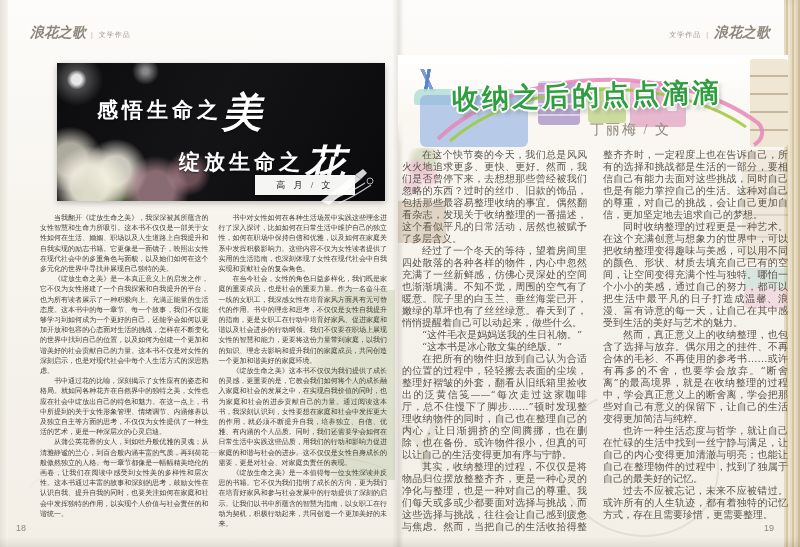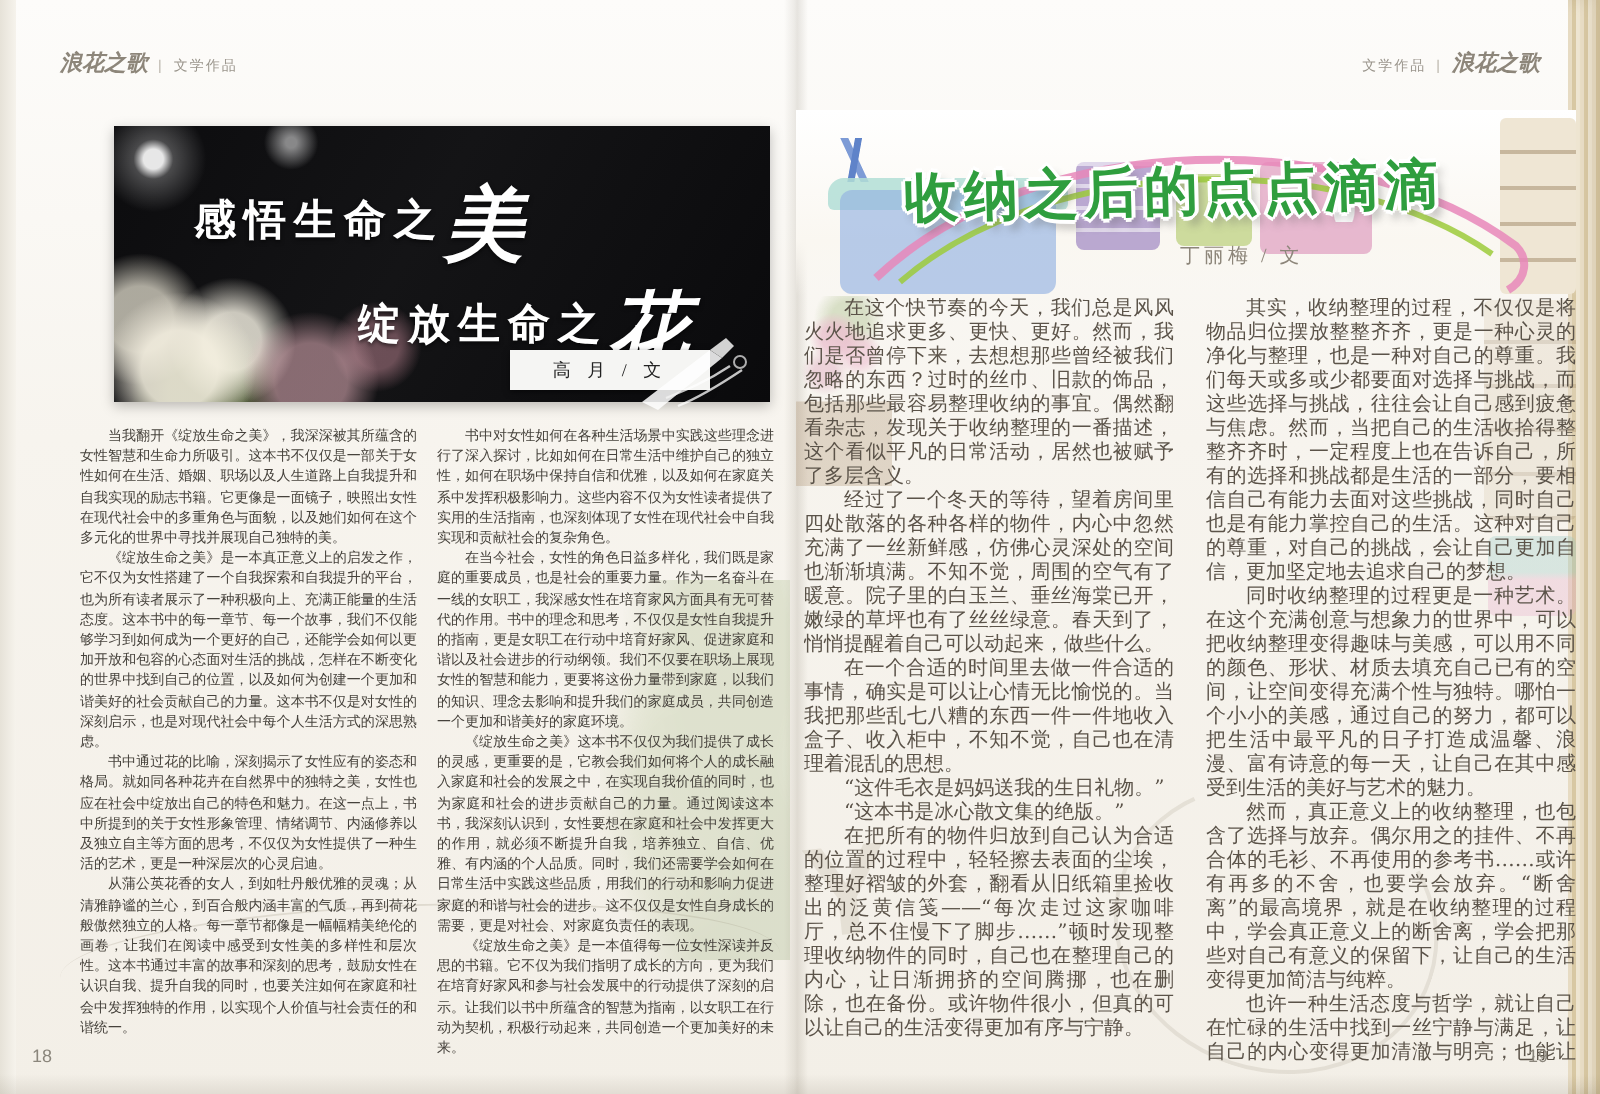--- a/index.html
+++ b/index.html
@@ -15,21 +15,21 @@
   .edge-left{position:absolute;left:0;top:0;width:8px;height:547px;
     background:linear-gradient(90deg,#e6e2d8,#f6f3ec);}
   .gutter{position:absolute;left:392px;top:0;width:12px;height:547px;
     background:linear-gradient(90deg,rgba(0,0,0,0) 0%,rgba(90,80,60,.10) 45%,rgba(90,80,60,.14) 55%,rgba(0,0,0,0) 100%);}
   .bottom-shade{position:absolute;left:0;bottom:0;width:100%;height:10px;
     background:linear-gradient(180deg,rgba(0,0,0,0),rgba(100,90,70,.12));}
 
   
   .runhead{position:absolute;top:24px;font-size:7px;color:#9a958c;letter-spacing:1px;}
   .runhead .logo{font-family:Liberation Sans, sans-serif;font-style:italic;font-weight:bold;
-    color:#8d867a;font-size:11px;letter-spacing:0;}
+    color:#8d867a;font-size:14px;letter-spacing:0;}
   .runhead .div{margin:0 5px;color:#b9b4aa;}
   .rh-left{left:30px;}
   .rh-right{right:30px;text-align:right;}
 
   .pagenum{position:absolute;bottom:14px;font-size:9px;color:#8b867c;}
   .pn-left{left:16px;text-align:right;}
   .pn-right{right:26px;}
 
   
   .lp-banner{position:absolute;left:57px;top:63px;width:328px;height:138px;
@@ -94,21 +94,21 @@
 
   .rainbow{position:absolute;left:30px;top:6px;width:350px;height:92px;}
 
   .rp-title{position:absolute;left:54px;top:22px;width:320px;
     font-family:"DejaVu Serif",serif;font-weight:bold;font-size:27px;letter-spacing:3px;
     color:#2f9e3e;transform:rotate(-1.5deg);white-space:nowrap;
     text-shadow:
       -2px 0 0 #fff,2px 0 0 #fff,0 -2px 0 #fff,0 2px 0 #fff,
       -1px -1px 0 #fff,1px -1px 0 #fff,-1px 1px 0 #fff,1px 1px 0 #fff,
       3px 4px 4px rgba(90,90,90,.45);}
-  .rp-author{position:absolute;left:192px;top:66px;font-size:10px;color:#8d867a;
+  .rp-author{position:absolute;left:192px;top:66px;font-size:14px;color:#8d867a;
     letter-spacing:2px;font-family:"Liberation Serif",serif;}
 
   
   .rp-plant{position:absolute;left:398px;top:148px;width:48px;height:95px;opacity:.55;
     background:
       radial-gradient(circle at 40% 22%, rgba(224,150,180,.8) 0 8%, rgba(224,150,180,0) 16%),
       radial-gradient(circle at 65% 30%, rgba(230,160,190,.7) 0 8%, rgba(230,160,190,0) 16%),
       radial-gradient(circle at 30% 40%, rgba(210,140,170,.6) 0 8%, rgba(210,140,170,0) 18%),
       radial-gradient(circle at 55% 12%, rgba(150,175,110,.6) 0 10%, rgba(150,175,110,0) 20%),
       linear-gradient(180deg,rgba(0,0,0,0) 55%, rgba(170,140,105,.55) 56% 100%);}
@@ -208,21 +208,20 @@
 
     <div class="rp-plant"></div>
     <div class="rp-furniture"></div>
     <div class="rp-faintboxes"></div>
     <div class="wm-circle"></div>
     <div class="wm-y">Y</div>
 
     <div class="rp-body">
       <p>在这个快节奏的今天，我们总是风风火火地追求更多、更快、更好。然而，我们是否曾停下来，去想想那些曾经被我们忽略的东西？过时的丝巾、旧款的饰品，包括那些最容易整理收纳的事宜。偶然翻看杂志，发现关于收纳整理的一番描述，这个看似平凡的日常活动，居然也被赋予了多层含义。</p>
       <p>经过了一个冬天的等待，望着房间里四处散落的各种各样的物件，内心中忽然充满了一丝新鲜感，仿佛心灵深处的空间也渐渐填满。不知不觉，周围的空气有了暖意。院子里的白玉兰、垂丝海棠已开，嫩绿的草坪也有了丝丝绿意。春天到了，悄悄提醒着自己可以动起来，做些什么。</p>
-      <p>在一个合适的时间里去做一件合适的事情，确实是可以让心情无比愉悦的。当我把那些乱七八糟的东西一件一件地收入盒子、收入柜中，不知不觉，自己也在清理着混乱的思想。</p>
       <p>“这件毛衣是妈妈送我的生日礼物。”</p>
       <p>“这本书是冰心散文集的绝版。”</p>
       <p>在把所有的物件归放到自己认为合适的位置的过程中，轻轻擦去表面的尘埃，整理好褶皱的外套，翻看从旧纸箱里捡收出的泛黄信笺——“每次走过这家咖啡厅，总不住慢下了脚步……”顿时发现整理收纳物件的同时，自己也在整理自己的内心，让日渐拥挤的空间腾挪，也在删除，也在备份。或许物件很小，但真的可以让自己的生活变得更加有序与宁静。</p>
       <p>其实，收纳整理的过程，不仅仅是将物品归位摆放整整齐齐，更是一种心灵的净化与整理，也是一种对自己的尊重。我们每天或多或少都要面对选择与挑战，而这些选择与挑战，往往会让自己感到疲惫与焦虑。然而，当把自己的生活收拾得整整齐齐时，一定程度上也在告诉自己，所有的选择和挑战都是生活的一部分，要相信自己有能力去面对这些挑战，同时自己也是有能力掌控自己的生活。这种对自己的尊重，对自己的挑战，会让自己更加自信，更加坚定地去追求自己的梦想。</p>
       <p>同时收纳整理的过程更是一种艺术。在这个充满创意与想象力的世界中，可以把收纳整理变得趣味与美感，可以用不同的颜色、形状、材质去填充自己已有的空间，让空间变得充满个性与独特。哪怕一个小小的美感，通过自己的努力，都可以把生活中最平凡的日子打造成温馨、浪漫、富有诗意的每一天，让自己在其中感受到生活的美好与艺术的魅力。</p>
       <p>然而，真正意义上的收纳整理，也包含了选择与放弃。偶尔用之的挂件、不再合体的毛衫、不再使用的参考书……或许有再多的不舍，也要学会放弃。“断舍离”的最高境界，就是在收纳整理的过程中，学会真正意义上的断舍离，学会把那些对自己有意义的保留下，让自己的生活变得更加简洁与纯粹。</p>
       <p>也许一种生活态度与哲学，就让自己在忙碌的生活中找到一丝宁静与满足，让自己的内心变得更加清澈与明亮；也能让自己在整理物件的过程中，找到了独属于自己的最美好的记忆。</p>
       <p>过去不应被忘记，未来不应被错过。或许所有的人生轨迹，都有着独特的记忆方式，存在且需要珍惜，更需要整理。</p>
     </div>
 

